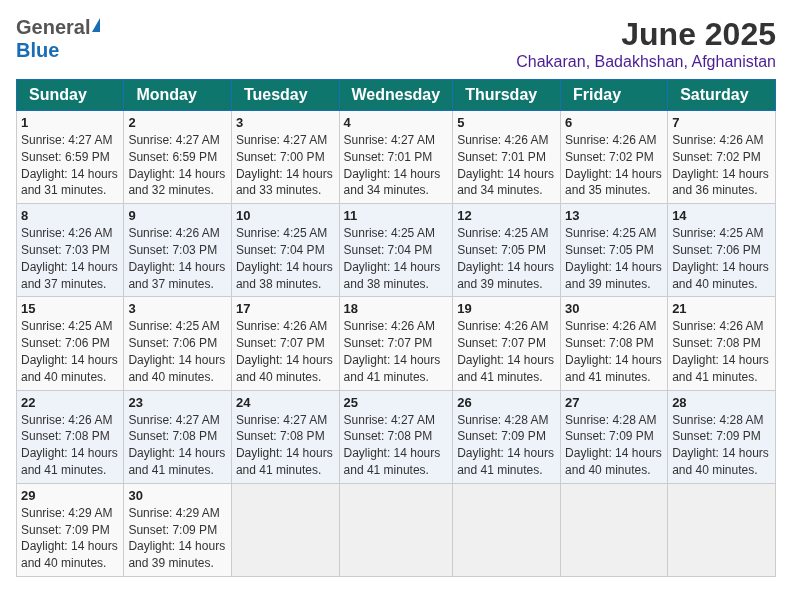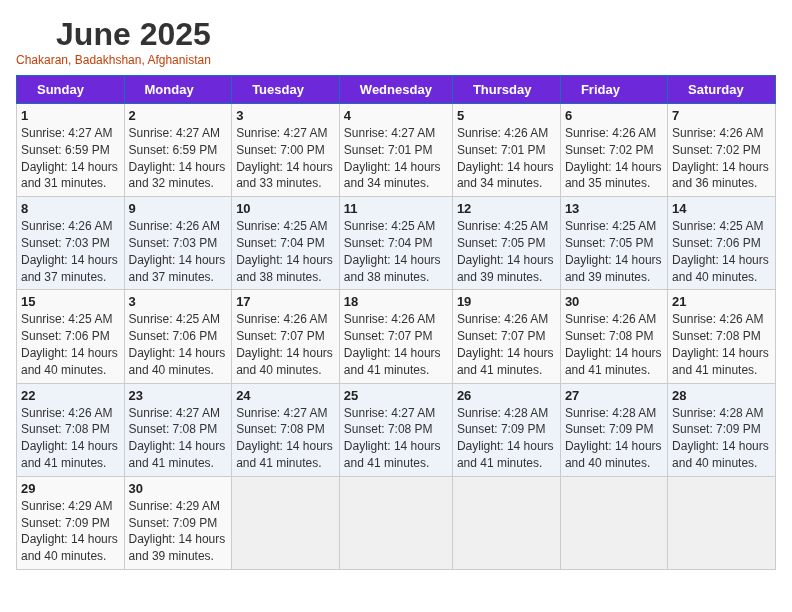--- a/index.html
+++ b/index.html
@@ -24,34 +24,34 @@
     .title-area {
       text-align: right;
     }
     .month-title {
       font-size: 32px;
       font-weight: bold;
       color: #333;
       text-align: right;
     }
     .location-title {
-      font-size: 12px;
-      color: #c2410c;
+      font-size: 16px;
+      color: #4c1d95;
     }
     .calendar-table {
       width: 100%;
       border-collapse: collapse;
       font-size: 11px;
     }
     .calendar-table thead th {
-      background-color: #6d28d9;
+      background-color: #0f766e;
       color: #fff;
-      padding: 6px 20px;
+      padding: 6px 12px;
       text-align: left;
-      font-size: 13px;
+      font-size: 16px;
       font-weight: bold;
       border: 1px solid #1a6cb5;
     }
     .calendar-table tbody td {
       border: 1px solid #ccc;
       vertical-align: top;
       padding: 4px;
       width: 14.28%;
       min-height: 80px;
       background: #fff;
@@ -91,20 +91,29 @@
       margin-left: 2px;
       vertical-align: middle;
       position: relative;
       top: -3px;
     }
   </style>
 </head>
 <body>
 
 <div class="header-area">
+  <div class="logo">
+    <div class="logo-row">
+      <span class="logo-text-general">General</span>
+      <span class="logo-triangle"></span>
+    </div>
+    <div>
+      <span class="logo-text-blue">Blue</span>
+    </div>
+  </div>
   <div class="title-area">
     <div class="month-title">June 2025</div>
     <div class="location-title">Chakaran, Badakhshan, Afghanistan</div>
   </div>
 </div>
 
 <table class="calendar-table">
   <thead>
     <tr>
     <th>Sunday</th>

